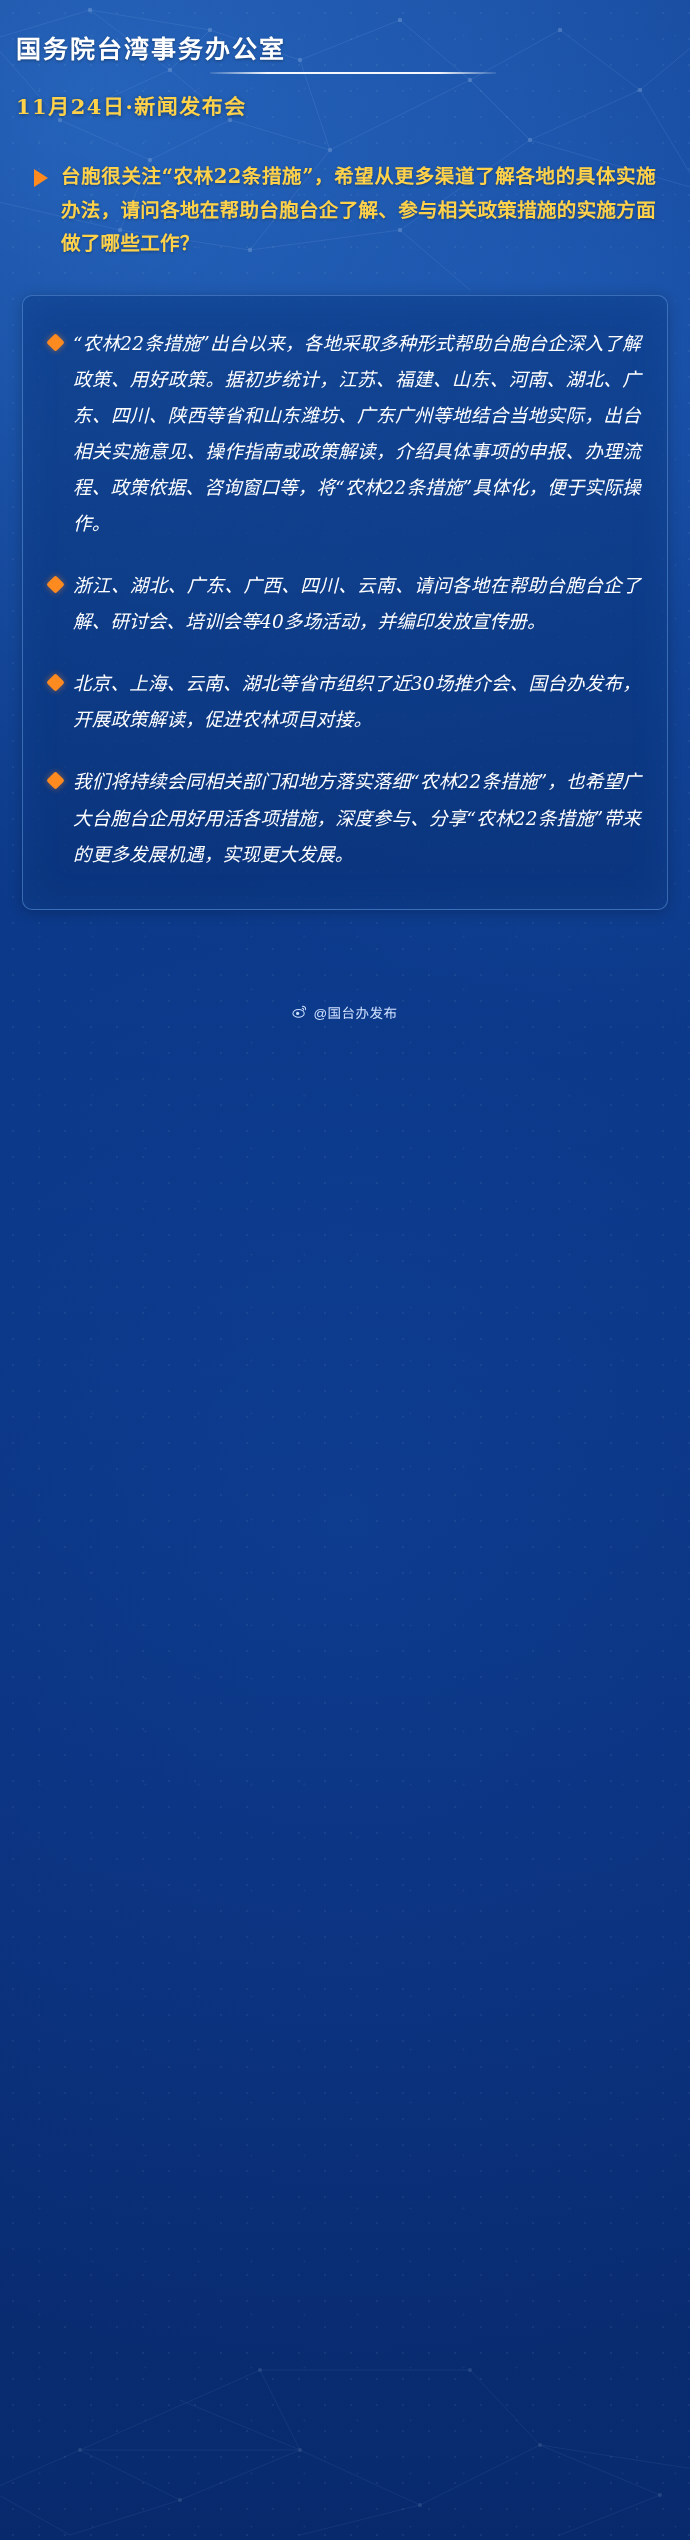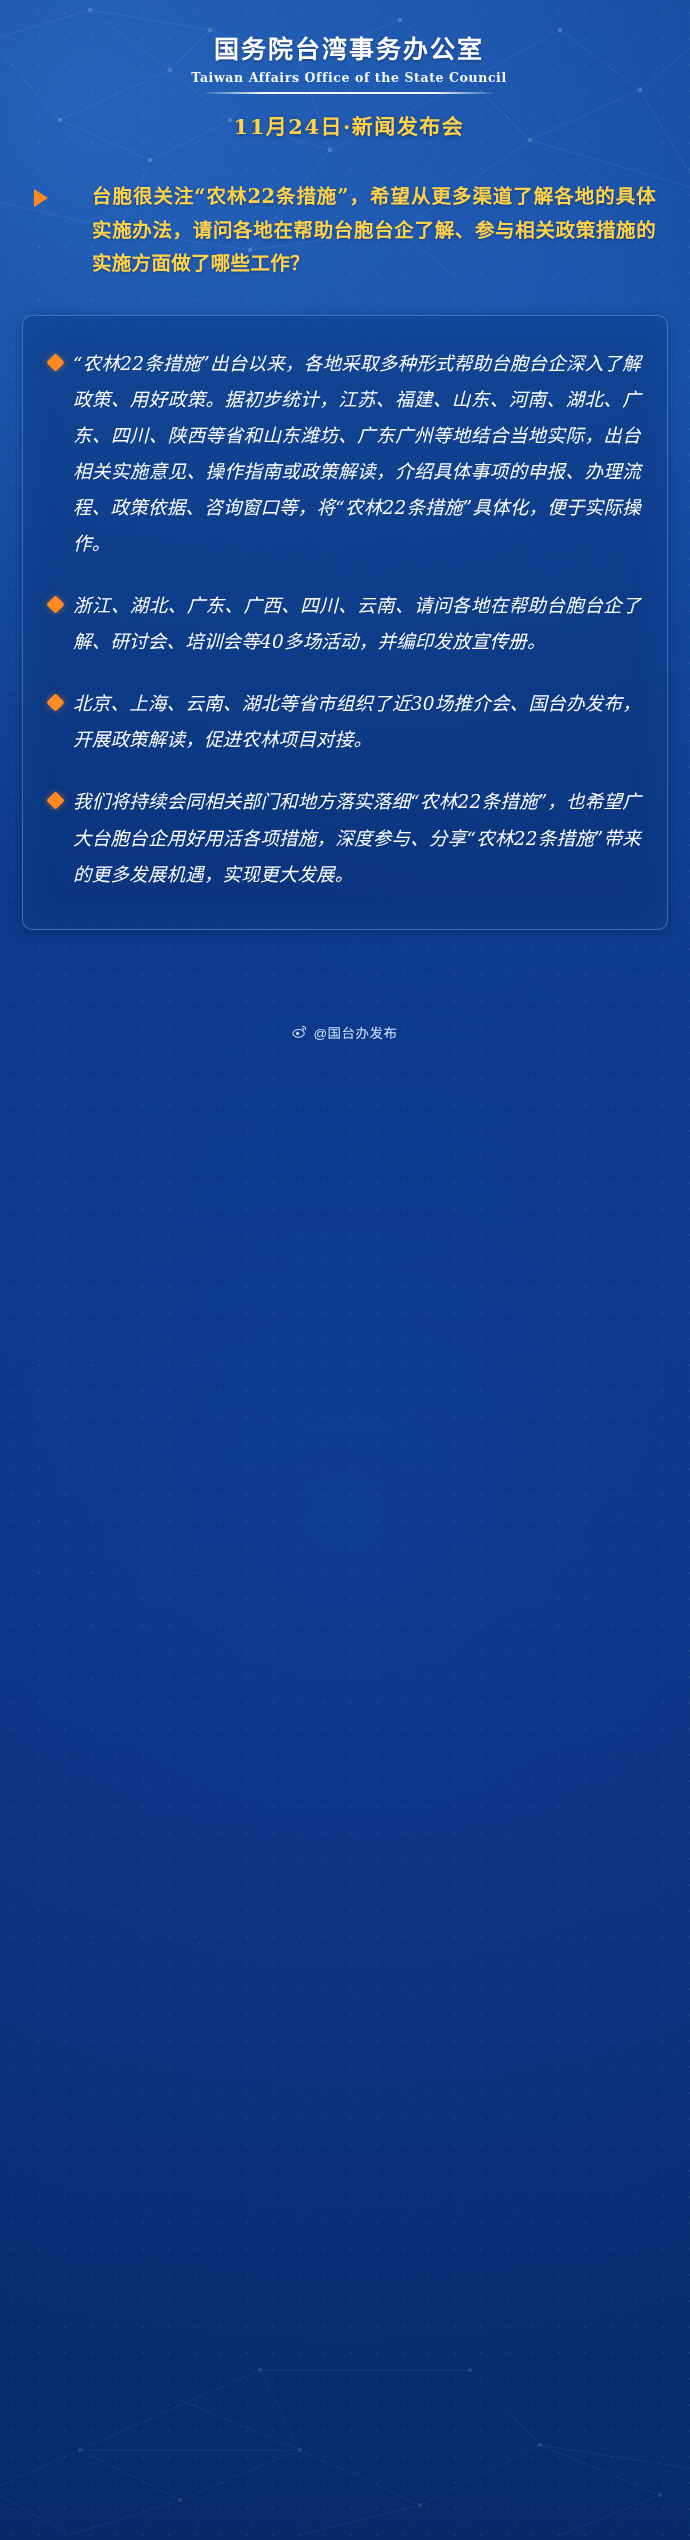--- a/index.html
+++ b/index.html
@@ -52,22 +52,22 @@
     position: absolute;
     bottom: 0; left: 0;
     width: 690px; height: 300px;
     opacity: 0.22;
     pointer-events: none;
   }
 
   
   .header {
     position: relative;
-    padding: 34px 0 0 8px;
-    text-align: center;
+    padding: 34px 0 0 16px;
+    text-align: left;
     z-index: 3;
   }
   .org-title {
     font-family: "DejaVu Serif", "Liberation Serif", serif;
     font-size: 25px;
     font-weight: 700;
     color: #ffffff;
     letter-spacing: 2px;
     line-height: 1.25;
     text-shadow: 0 1px 3px rgba(0,0,0,0.35);
@@ -96,21 +96,20 @@
     text-shadow: 0 1px 4px rgba(0,0,0,0.4);
   }
 
   
   .question-wrap {
     position: relative;
     z-index: 3;
     margin: 40px 34px 0 34px;
     display: flex;
     align-items: flex-start;
-    gap: 31px;
   }
   .q-marker {
     flex: 0 0 auto;
     width: 0; height: 0;
     border-top: 9px solid transparent;
     border-bottom: 9px solid transparent;
     border-left: 14px solid #ff8a1f;
     margin: 9px 13px 0 0;
   }
   .question-text {
@@ -247,21 +246,20 @@
         <circle cx="420" cy="265" r="2"></circle>
       <circle cx="540" cy="205" r="2"></circle>
         <circle cx="660" cy="255" r="2"></circle>
       <circle cx="260" cy="130" r="2"></circle>
         <circle cx="470" cy="130" r="2"></circle>
     </g>
   </svg>
 
   <div class="header">
     <div class="org-title">国务院台湾事务办公室</div>
-    <div class="org-title-en">Taiwan Affairs Office of the State Council</div>
     <div class="title-rule"></div>
     <div class="subtitle">11月24日·新闻发布会</div>
   </div>
 
   <div class="question-wrap">
     <span class="q-marker"></span>
     <div class="question-text">台胞很关注“农林22条措施”，希望从更多渠道了解各地的具体实施办法，请问各地在帮助台胞台企了解、参与相关政策措施的实施方面做了哪些工作？</div>
   </div>
 
   <div class="card">

